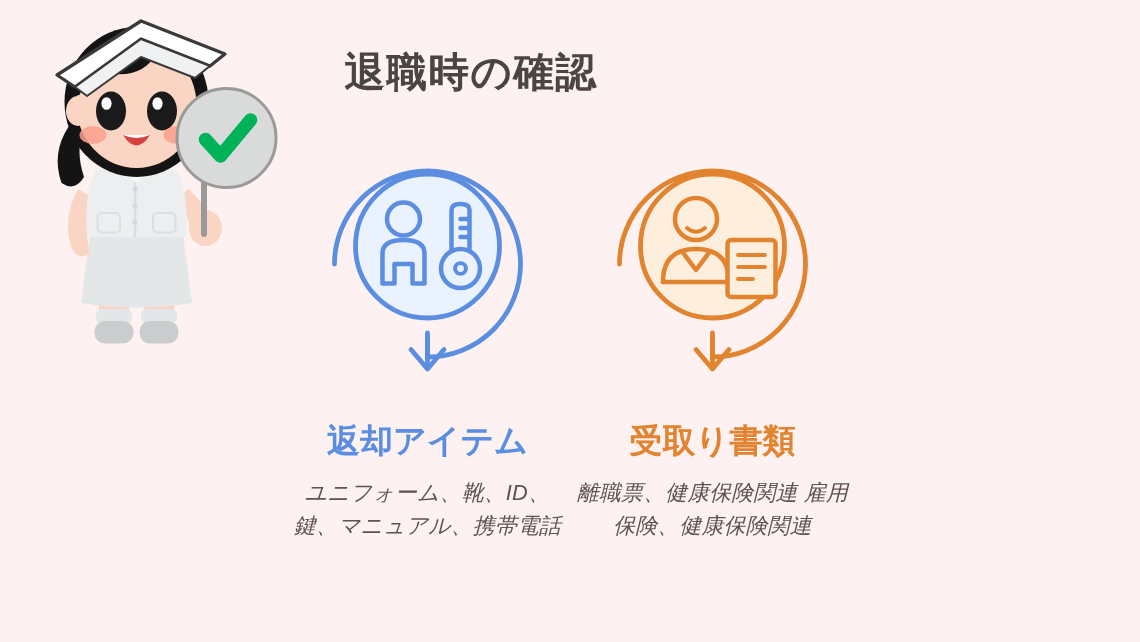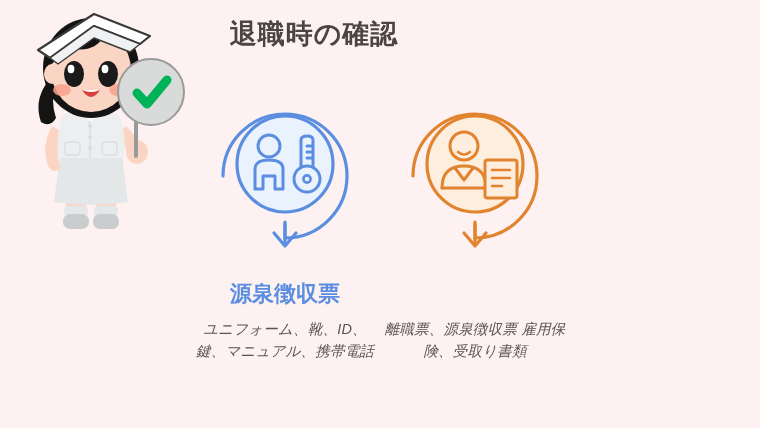--- a/index.html
+++ b/index.html
@@ -18,21 +18,21 @@
     position: relative;
     width: 760px;
     height: 428px;
     background: #fdf2f1;
   }
 
   
   #page-title {
     position: absolute;
     left: 0;
-    top: 18px;
+    top: 32px;
     width: 628px;
     text-align: center;
     font-size: 27px;
     font-weight: bold;
     color: #4a4444;
     letter-spacing: 1px;
     line-height: 1.2;
   }
 
   
@@ -171,21 +171,21 @@
         <path d="M40 93 L40 73 Q40 64 54 64 Q68 64 68 73 L68 93 L60 93 L60 80 L48 80 L48 93 Z" fill="none" stroke="#5b8ee0" stroke-width="3" stroke-linejoin="round"></path>
 
         <g>
           <circle cx="92" cy="83" r="13" fill="none" stroke="#5b8ee0" stroke-width="3"></circle>
           <circle cx="92" cy="83" r="3.6" fill="none" stroke="#5b8ee0" stroke-width="2.6"></circle>
           <path d="M86 71 L86 44 Q86 40 92 40 Q98 40 98 44 L98 50 L92 50 L98 50 L98 56 L92 56 L98 56 L98 62 L92 62 L98 62 L98 71" fill="none" stroke="#5b8ee0" stroke-width="3" stroke-linejoin="round" stroke-linecap="round"></path>
         </g>
       </svg>
     </div>
 
-    <div class="col-heading" id="heading-return">源泉徴収票</div>
+    <div class="col-heading" id="heading-return">返却アイテム</div>
 
     <div class="col-body">ユニフォーム、靴、ID、鍵、マニュアル、携帯電話</div>
   </div>
 
   <div class="column" id="column-receive">
 
     <div class="icon-badge">
       <svg width="140" height="155" viewBox="0 0 140 155" xmlns="http://www.w3.org/2000/svg">
 
         <path d="M8 80 A62 62 0 1 1 70 142 L70 128" fill="none" stroke="#e2842f" stroke-width="3.2" stroke-linecap="round"></path>
@@ -203,17 +203,18 @@
 
         <g>
           <rect x="80" y="64" width="32" height="38" rx="2.5" fill="#fdeedd" stroke="#e2842f" stroke-width="3"></rect>
           <path d="M87 74 L105 74" stroke="#e2842f" stroke-width="2.6" stroke-linecap="round"></path>
           <path d="M87 82 L105 82" stroke="#e2842f" stroke-width="2.6" stroke-linecap="round"></path>
           <path d="M87 90 L97 90" stroke="#e2842f" stroke-width="2.6" stroke-linecap="round"></path>
         </g>
       </svg>
     </div>
 
-
-    <div class="col-body">離職票、源泉徴収票 雇用保険、受取り書類</div>
+    <div class="col-heading" id="heading-receive">受取り書類</div>
+
+    <div class="col-body">離職票、健康保険関連 雇用保険、健康保険関連</div>
   </div>
 
 </div>
 
 </body></html>

